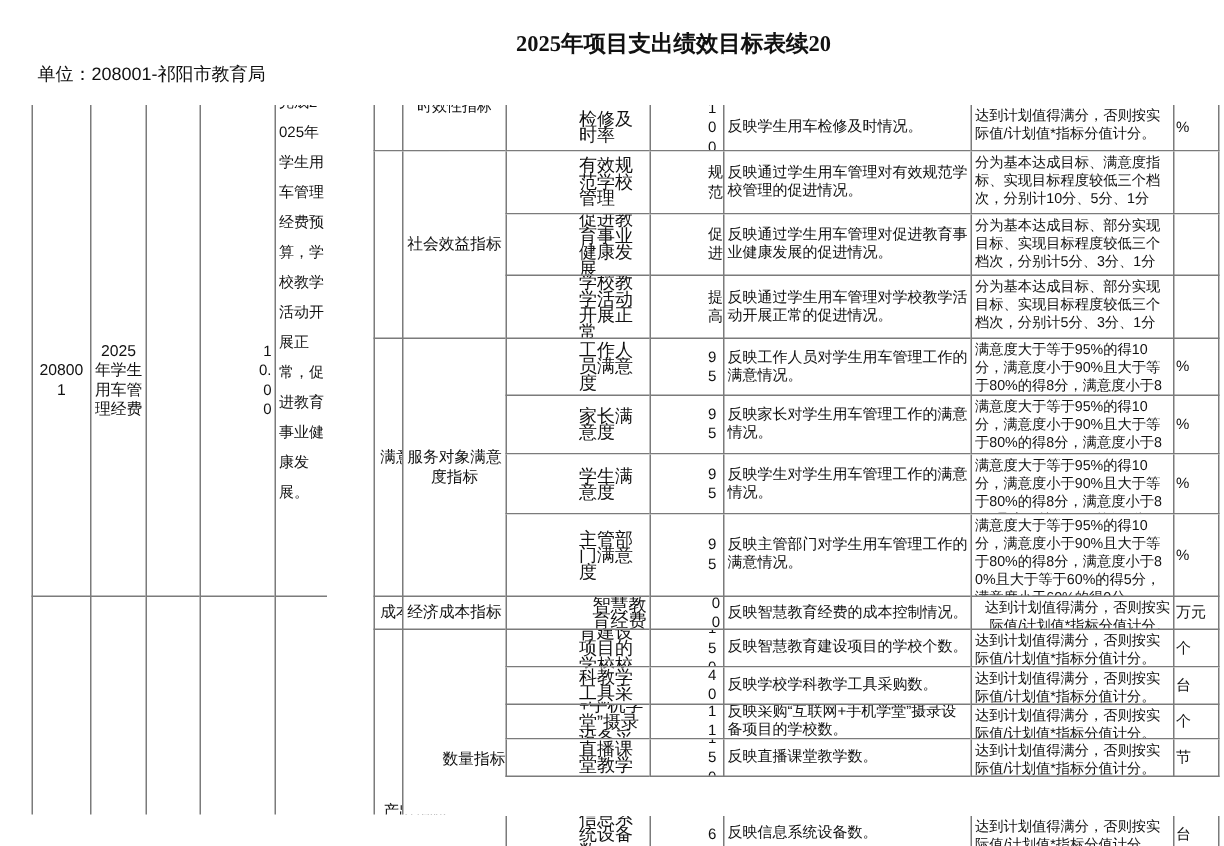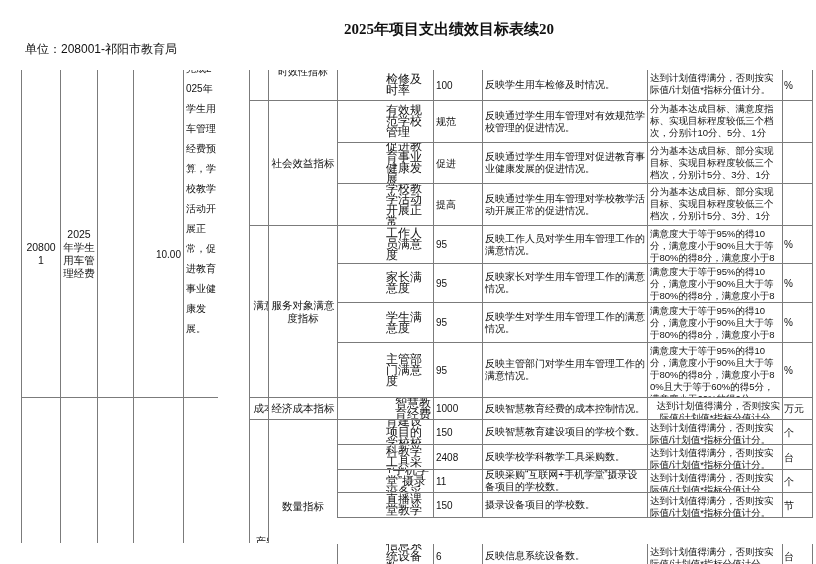--- a/index.html
+++ b/index.html
@@ -30,31 +30,31 @@
   .r7{top:303px;height:40px;} .r8{top:343px;height:55px;}
   
   .s1{top:398px;height:22px;text-align:right;} .s2{top:420px;height:25px;} .s3{top:445px;height:25px;}
   .s4{top:470px;height:23px;} .s5{top:493px;height:25px;} .s6{top:544px;height:25px;}
   
   .rTop{top:70px;height:328px;} .rSoc{top:101px;height:125px;} .rSat{top:226px;height:172px;}
   .rBot{top:398px;height:145px;} .rQty{top:420px;height:123px;}
 
   .pt{padding-top:42px;}                       
   .nm{font-size:12px;line-height:11px;padding-left:48px;}       
-  .vl{font-size:10px;}                         
+  .vl{font-size:10px;padding-left:38px;}                         
   .ex{font-size:10px;line-height:12px;}        
   .un{font-size:10px;padding-left:1px;}        
   .rule{font-size:9.5px;line-height:12px;align-items:flex-start;padding-top:2px;}
 
   .goalCell{display:block;padding:0 2px;}
   .goal-inner{margin-top:-11px;font-size:10px;line-height:20px;word-break:break-all;}
   .clipT{align-items:flex-start;}
   .clip-top{margin-top:-6px;width:100%;text-align:center;font-size:10px;}
   .clip-bottom{position:absolute;left:4px;right:0;bottom:-5px;text-align:center;font-size:10.5px;}
-  .qty-label{position:absolute;left:0;right:0;top:80px;text-align:center;font-size:10.5px;}
+  .qty-label{position:absolute;left:0;right:0;top:80px;text-align:right;font-size:10.5px;}
 </style>
 </head>
 <body>
 
 <div class="title">2025年项目支出绩效目标表续20</div>
 <div class="unitline">单位：208001-祁阳市教育局</div>
 
 <div class="cell c1 rTop ctr pt">208001</div>
 <div class="cell c2 rTop ctr pt">2025年学生用车管理经费</div>
 <div class="cell c3 rTop"></div>
@@ -154,21 +154,21 @@
 <div class="cell c12 s3 un rr">台</div>
 
 <div class="cell c8 s4 nm">“互联网+手机学堂”摄录设备采购项目</div>
 <div class="cell c9 s4 vl">11</div>
 <div class="cell c10 s4 ex">反映采购“互联网+手机学堂”摄录设备项目的学校数。</div>
 <div class="cell c11 s4 rule">达到计划值得满分，否则按实际值/计划值*指标分值计分。</div>
 <div class="cell c12 s4 un rr">个</div>
 
 <div class="cell c8 s5 nm">直播课堂教学</div>
 <div class="cell c9 s5 vl">150</div>
-<div class="cell c10 s5 ex">摄录设备项目的学校数。</div>
+<div class="cell c10 s5 ex">反映直播课堂教学数。</div>
 <div class="cell c11 s5 rule">达到计划值得满分，否则按实际值/计划值*指标分值计分。</div>
 <div class="cell c12 s5 un rr">节</div>
 
 <div class="cell c8 s6 nm">信息系统设备数</div>
 <div class="cell c9 s6 vl">6</div>
 <div class="cell c10 s6 ex">反映信息系统设备数。</div>
 <div class="cell c11 s6 rule">达到计划值得满分，否则按实际值/计划值*指标分值计分。</div>
 <div class="cell c12 s6 un rr">台</div>
 
 </body></html>

